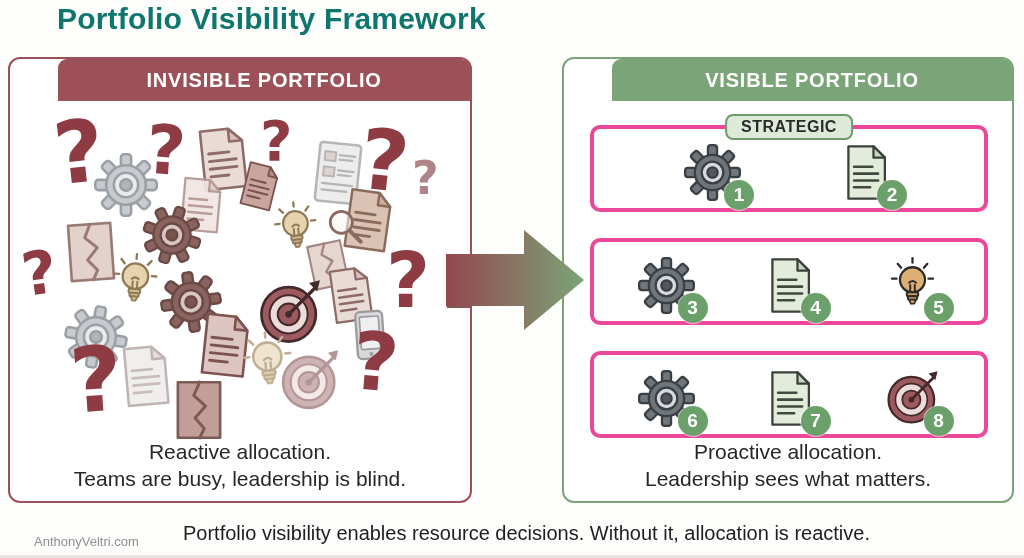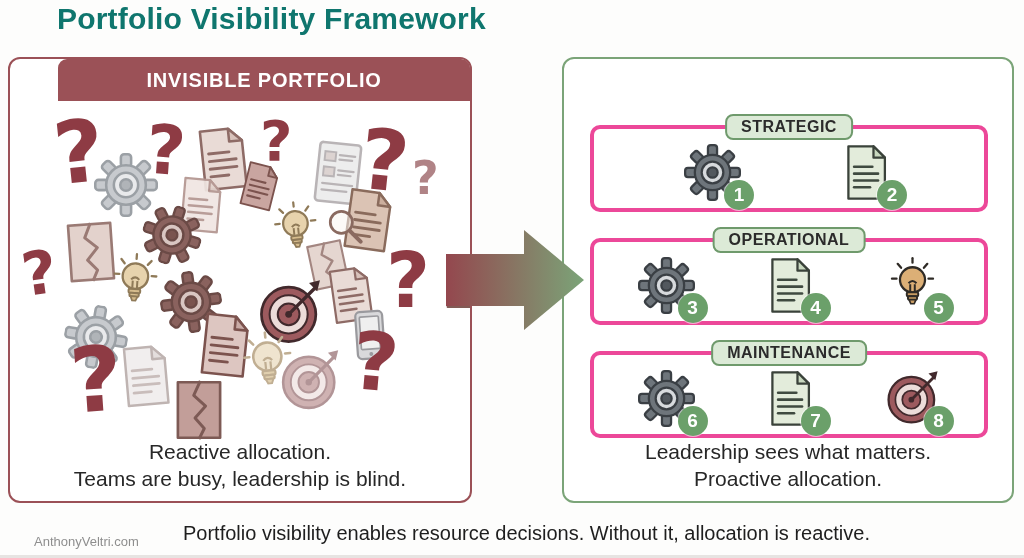--- a/index.html
+++ b/index.html
@@ -378,20 +378,21 @@
   <defs>
     <linearGradient id="arrowGrad" x1="0" y1="0" x2="1" y2="0">
       <stop offset="0" stop-color="#94474e"></stop>
       <stop offset="1" stop-color="#7ba478"></stop>
     </linearGradient>
   </defs>
   <polygon points="0,26 78,26 78,2 138,52 78,102 78,78 0,78" fill="url(#arrowGrad)"></polygon>
 </svg>
 
 <div class="panel visible">
+  <div class="panel-header">VISIBLE PORTFOLIO</div>
   <div class="category-rows" id="rows">
       <div class="category-row">
         <div class="pill">STRATEGIC</div>
         <div class="row-items two">
           <div class="icon-cell">
             <svg viewBox="0 0 100 100">
               <g fill="#6e757b" stroke="#3a3f44" stroke-width="4">
                 <rect x="42" y="2" width="16" height="20" rx="5" transform="rotate(0 50 50)"></rect>
                 <rect x="42" y="2" width="16" height="20" rx="5" transform="rotate(45 50 50)"></rect>
                 <rect x="42" y="2" width="16" height="20" rx="5" transform="rotate(90 50 50)"></rect>
@@ -416,21 +417,20 @@
                 <line x1="30" y1="52" x2="72" y2="52"></line>
                 <line x1="30" y1="64" x2="72" y2="64"></line>
                 <line x1="30" y1="76" x2="58" y2="76"></line>
               </g>
             </svg>
             <div class="badge" style="background: rgb(107, 160, 106);">2</div>
           </div>
         </div>
       </div>
       <div class="category-row">
-        <div class="pill">OPERATIONAL</div>
         <div class="row-items">
           <div class="icon-cell">
             <svg viewBox="0 0 100 100">
               <g fill="#6e757b" stroke="#3a3f44" stroke-width="4">
                 <rect x="42" y="2" width="16" height="20" rx="5" transform="rotate(0 50 50)"></rect>
                 <rect x="42" y="2" width="16" height="20" rx="5" transform="rotate(45 50 50)"></rect>
                 <rect x="42" y="2" width="16" height="20" rx="5" transform="rotate(90 50 50)"></rect>
                 <rect x="42" y="2" width="16" height="20" rx="5" transform="rotate(135 50 50)"></rect>
                 <rect x="42" y="2" width="16" height="20" rx="5" transform="rotate(180 50 50)"></rect>
                 <rect x="42" y="2" width="16" height="20" rx="5" transform="rotate(225 50 50)"></rect>
@@ -469,21 +469,20 @@
               <path d="M43 46 q7 -8 14 0 M46 48 L46 60 M54 48 L54 60" fill="none" stroke="#2f2b26" stroke-width="3.5"></path>
               <rect x="40" y="62" width="20" height="7" rx="2" fill="#c89c63" stroke="#2f2b26" stroke-width="3.5"></rect>
               <rect x="42" y="69" width="16" height="6" rx="2" fill="#c89c63" stroke="#2f2b26" stroke-width="3.5"></rect>
               <path d="M44 75 h12 l-3 7 h-6 Z" fill="#c89c63" stroke="#2f2b26" stroke-width="3"></path>
             </svg>
             <div class="badge" style="background: rgb(107, 160, 106);">5</div>
           </div>
         </div>
       </div>
       <div class="category-row">
-        <div class="pill">MAINTENANCE</div>
         <div class="row-items">
           <div class="icon-cell">
             <svg viewBox="0 0 100 100">
               <g fill="#6e757b" stroke="#3a3f44" stroke-width="4">
                 <rect x="42" y="2" width="16" height="20" rx="5" transform="rotate(0 50 50)"></rect>
                 <rect x="42" y="2" width="16" height="20" rx="5" transform="rotate(45 50 50)"></rect>
                 <rect x="42" y="2" width="16" height="20" rx="5" transform="rotate(90 50 50)"></rect>
                 <rect x="42" y="2" width="16" height="20" rx="5" transform="rotate(135 50 50)"></rect>
                 <rect x="42" y="2" width="16" height="20" rx="5" transform="rotate(180 50 50)"></rect>
                 <rect x="42" y="2" width="16" height="20" rx="5" transform="rotate(225 50 50)"></rect>
@@ -517,19 +516,19 @@
               <circle cx="48" cy="52" r="5" fill="#41292c"></circle>
               <line x1="48" y1="52" x2="86" y2="14" stroke="#41292c" stroke-width="5" stroke-linecap="round"></line>
               <path d="M78 6 l16 -4 -4 16 -6 -6 Z" fill="#41292c"></path>
             </svg>
             <div class="badge" style="background: rgb(107, 160, 106);">8</div>
           </div>
         </div>
       </div>
     </div>
   <div class="caption">
+    <span>Proactive allocation.</span>
     <span>Leadership sees what matters.</span>
-    <span>Proactive allocation.</span>
   </div>
 </div>
 
 <div class="footer-note">Portfolio visibility enables resource decisions. Without it, allocation is reactive.</div>
 <div class="watermark">AnthonyVeltri.com</div>
 
 </body></html>

